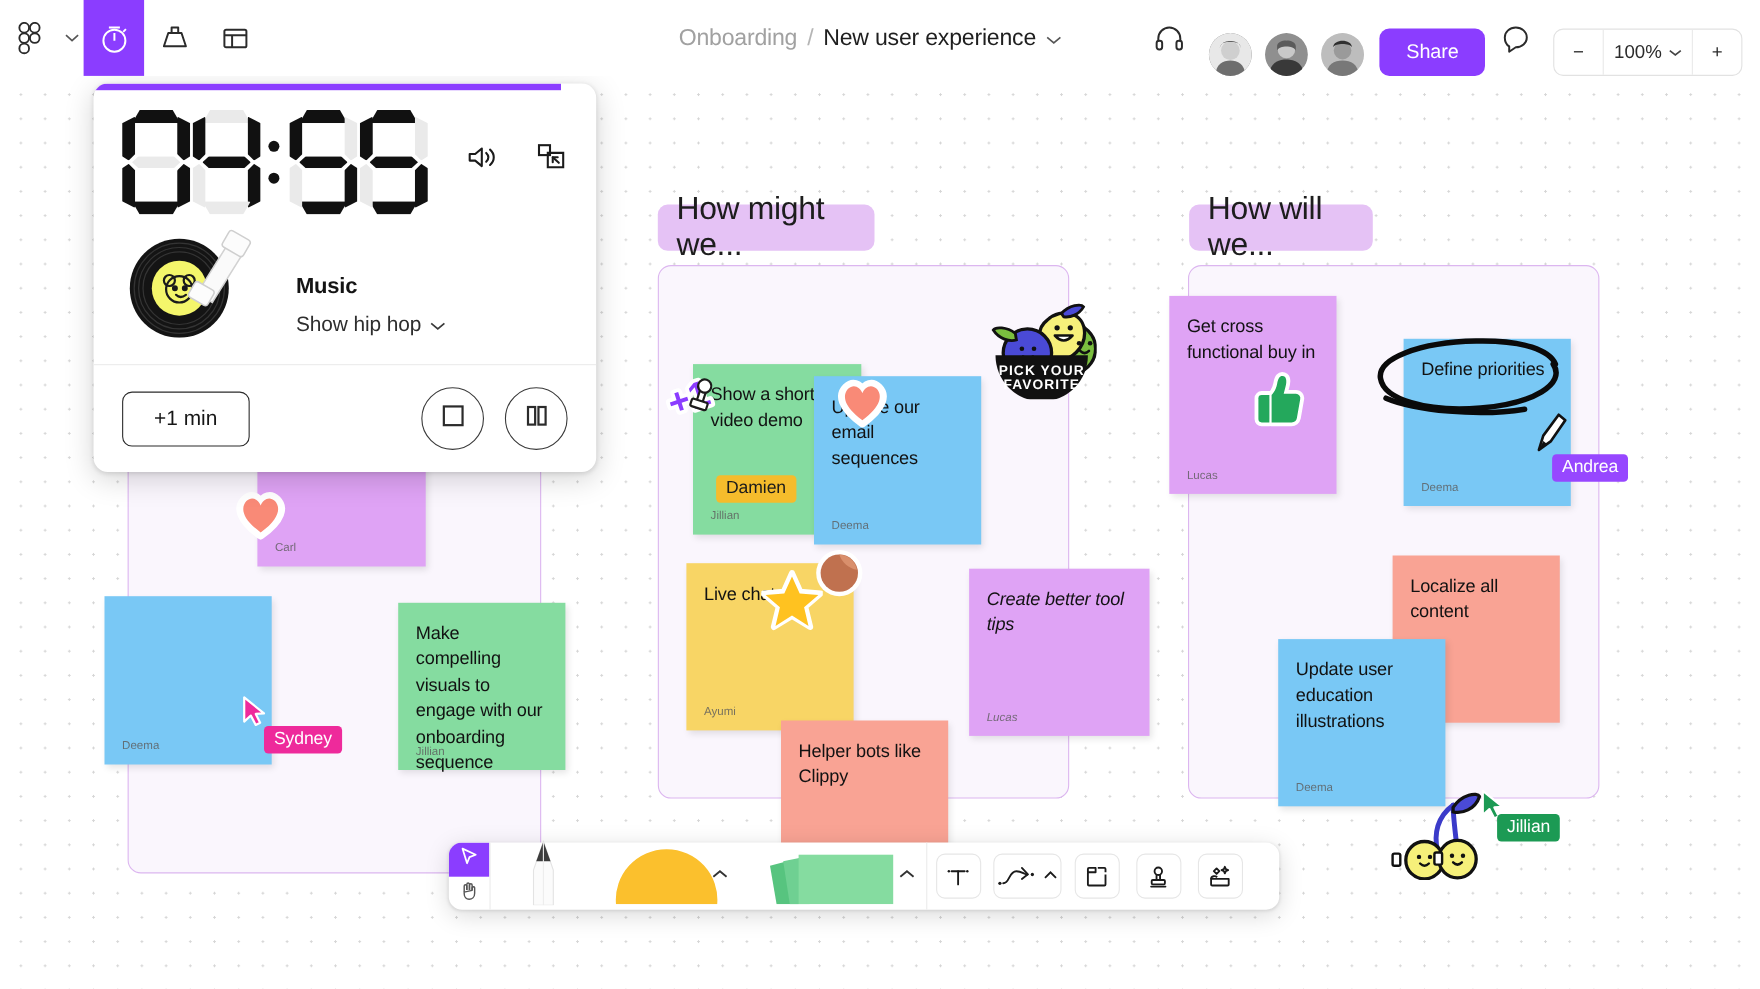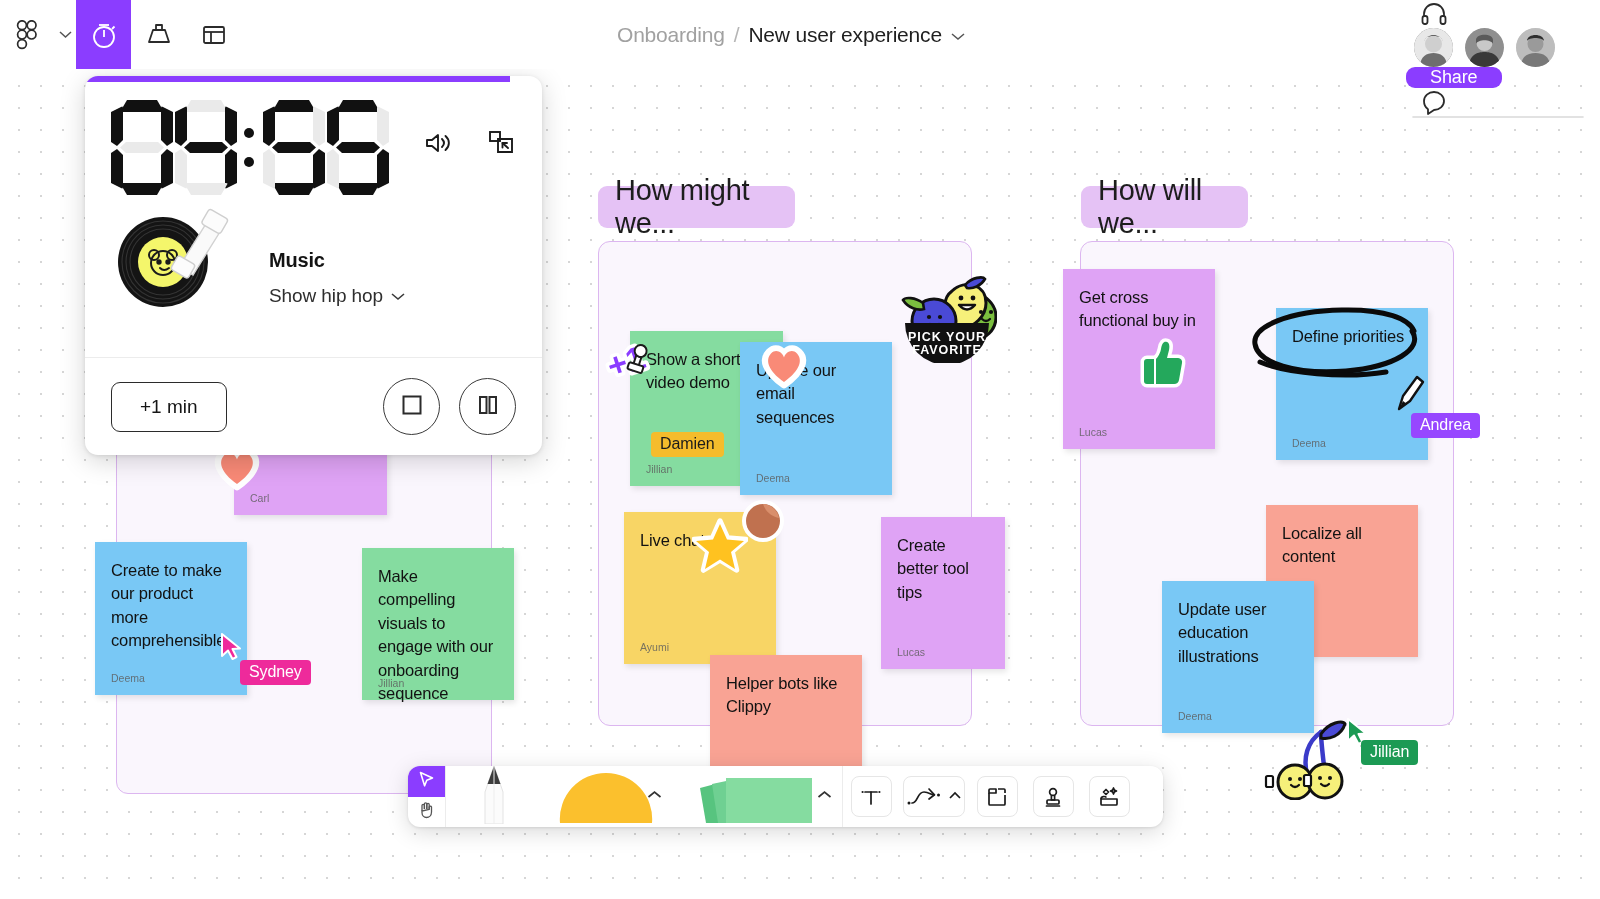--- a/index.html
+++ b/index.html
@@ -37,21 +37,21 @@
     position: absolute; left: 617px; top: 0; height: 69px;
     display: flex; align-items: center; gap: 9px;
     font-size: 21px; letter-spacing: -0.2px;
   }
   .bc-parent { color: #a1a1a1; }
   .bc-sep { color: #b5b5b5; }
   .bc-current { color: #1f1f1f; }
 
   .tb-right {
     position: absolute; right: 0; top: 0; height: 69px;
-    display: flex; align-items: flex-start; gap: 0; flex-direction: column;
+    display: flex; align-items: flex-end; gap: 0;
   }
   .headphone-btn { width: 56px; height: 69px; display: flex; align-items: center; justify-content: center; }
   .avatars { display: flex; align-items: center; gap: 12px; margin: 0 14px 0 8px; }
   .avatar {
     width: 39px; height: 39px; border-radius: 50%;
     background: #cfcfcf; overflow: hidden; position: relative;
     filter: grayscale(100%);
   }
   .share-btn {
     background: #8b3dff; color: #fff; border: none;
@@ -100,21 +100,21 @@
   .colon i:last-child { top: 57px; }
   .timer-icons { margin-left: auto; display: flex; align-items: center; gap: 36px; padding-top: 30px; }
 
   .music-row { display: flex; align-items: flex-end; padding: 6px 26px 24px 26px; gap: 18px; }
   .vinyl { width: 140px; height: 100px; position: relative; flex: none; }
   .music-meta { display: flex; flex-direction: column; gap: 13px; }
   .music-title { font-size: 20px; font-weight: bold; color: #141414; letter-spacing: -0.2px; }
   .music-track { font-size: 19px; color: #2e2e2e; display: flex; align-items: center; gap: 8px; letter-spacing: -0.1px; }
   .timer-foot {
     border-top: 1px solid #ececec; padding: 20px 26px;
-    display: flex; align-items: center; margin-top: 26px;
+    display: flex; align-items: center;
   }
   .min-btn {
     border: 1.5px solid #2b2b2b; background: #fff; border-radius: 9px;
     height: 50px; padding: 0 28px; font-size: 19px; color: #161616;
     font-family: "Liberation Sans", sans-serif; cursor: pointer;
   }
   .circ-btns { margin-left: auto; display: flex; gap: 19px; }
   .circ-btn {
     width: 57px; height: 57px; border-radius: 50%;
     border: 1.5px solid #3a3a3a; background: #fff;
@@ -194,21 +194,20 @@
     </div>
 
     <div class="sticker" style="left:213px; top:374px;">
       <svg width="48" height="48" viewBox="0 0 48 48">
         <path d="M24 44 C4 30 2 18 9 11 C15 5 22 8 24 14 C26 8 33 5 39 11 C46 18 44 30 24 44Z" fill="#fff" stroke="#fff" stroke-width="7" stroke-linejoin="round"></path>
         <path d="M24 41 C7 29 5.5 18.5 11 12.5 C16 7.5 22 11 24 16.5 C26 11 32 7.5 37 12.5 C42.5 18.5 41 29 24 41Z" fill="#f98a77"></path>
       </svg>
     </div>
 
     <div class="note" style="left:95px; top:473px; width:152px; height:153px; background:#79c8f5;">
-      <div class="txt">Create to make our product more comprehensible</div>
       <div class="author">Deema</div>
     </div>
 
     <div class="note" style="left:362px; top:479px; width:152px; height:152px; background:#85dca0;">
       <div class="txt">Make compelling visuals to engage with our onboarding sequence</div>
       <div class="author">Jillian</div>
     </div>
 
     <div class="cursor" style="left:219px; top:563px;">
       <svg width="26" height="30" viewBox="0 0 26 30">
@@ -302,21 +301,21 @@
         <circle cx="23" cy="23" r="17" fill="#c0714f"></circle>
         <path d="M23 6 A17 17 0 0 1 39 20 C32 19 25 13 23 6Z" fill="#d98f6c"></path>
       </svg>
     </div>
 
     <div class="note" style="left:710px; top:586px; width:152px; height:152px; background:#f9a394;">
       <div class="txt">Helper bots like Clippy</div>
       <div class="author">Carl</div>
     </div>
 
-    <div class="note" style="left:881px; top:448px; width:124px; height:152px; background:#dfa3f5;">
+    <div class="note" style="left:881px; top:448px; width:164px; height:152px; background:#dfa3f5;font-style:italic;">
       <div class="txt">Create better tool tips</div>
       <div class="author">Lucas</div>
     </div>
 
     <div class="frame-title" style="left:1081px; top:117px; width:167px;">
       <span>How will we...</span>
     </div>
     <div class="frame-body" style="left:1080px; top:172px; width:374px; height:485px;"></div>
 
     <div class="note" style="left:1063px; top:200px; width:152px; height:180px; background:#dfa3f5;">

